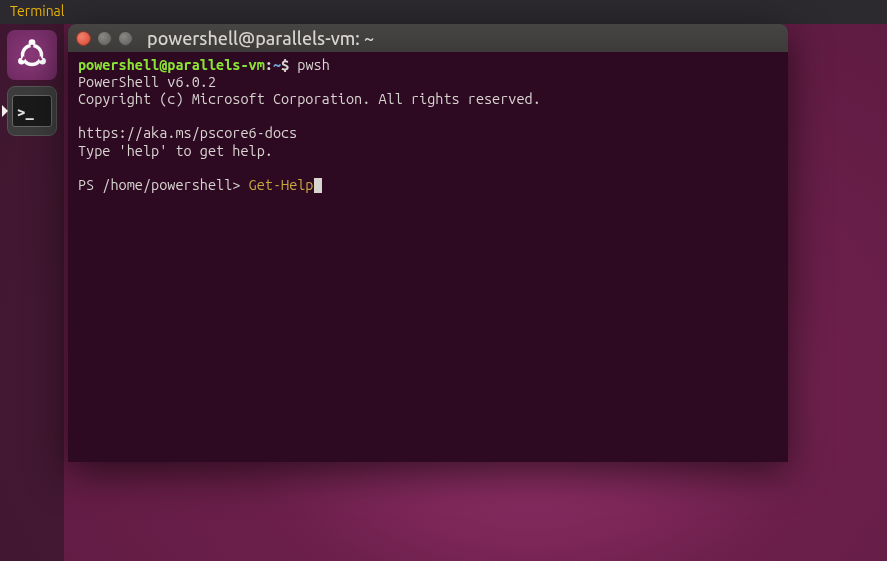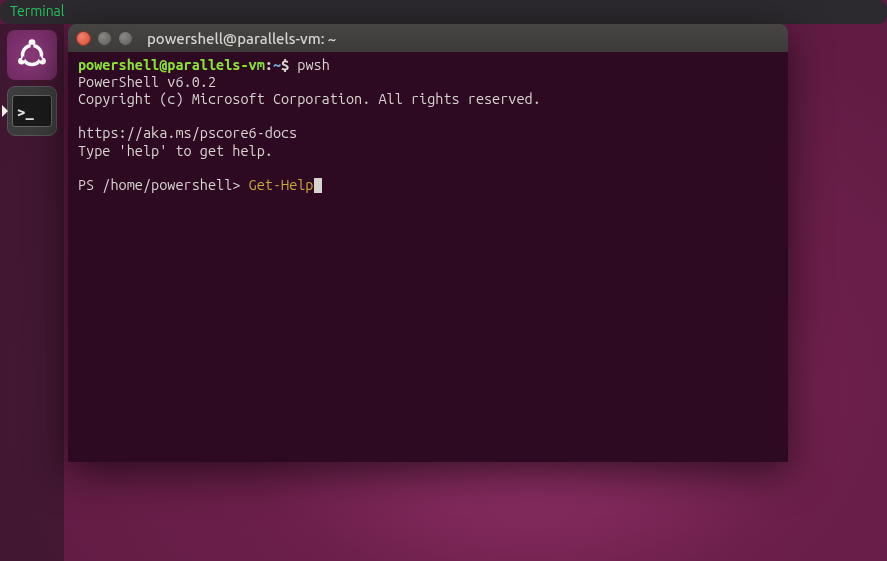--- a/index.html
+++ b/index.html
@@ -17,26 +17,25 @@
     }
     .desktop-bg {
       position: absolute;
       inset: 0;
       background: radial-gradient(ellipse at 60% 70%, #9c3570 0%, #6b1f4a 40%, #5a1a3f 100%);
     }
     .menubar {
       position: relative;
       height: 24px;
       background: #2c2a2e;
-      color: #22c55e;
+      color: #eab308;
       font-family: Ubuntu, sans-serif;
       font-size: 14px;
       padding: 3px 10px;
       z-index: 5;
-      border-radius: 9px;
     }
     .launcher {
       position: absolute;
       left: 0;
       top: 24px;
       width: 64px;
       bottom: 0;
       background: rgba(40, 20, 35, 0.55);
       z-index: 4;
       padding-top: 6px;
@@ -111,21 +110,21 @@
     }
     .titlebar {
       height: 28px;
       background: linear-gradient(to bottom, #464543 0%, #3c3b39 100%);
       display: flex;
       align-items: center;
       padding: 0 8px;
       gap: 6px;
       color: #d8d4d0;
       font-family: Ubuntu, sans-serif;
-      font-size: 15px;
+      font-size: 18px;
     }
     .win-btn {
       width: 15px;
       height: 15px;
       border-radius: 50%;
       border: 1px solid rgba(0,0,0,0.4);
     }
     .win-btn.close { background: radial-gradient(circle at 35% 35%, #f08070, #d9482a); }
     .win-btn.min { background: radial-gradient(circle at 35% 35%, #8a8884, #5e5c58); }
     .win-btn.max { background: radial-gradient(circle at 35% 35%, #8a8884, #5e5c58); }

